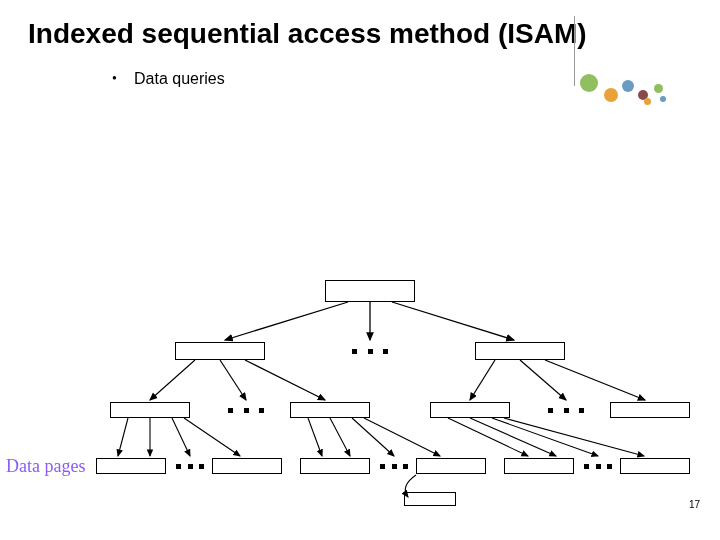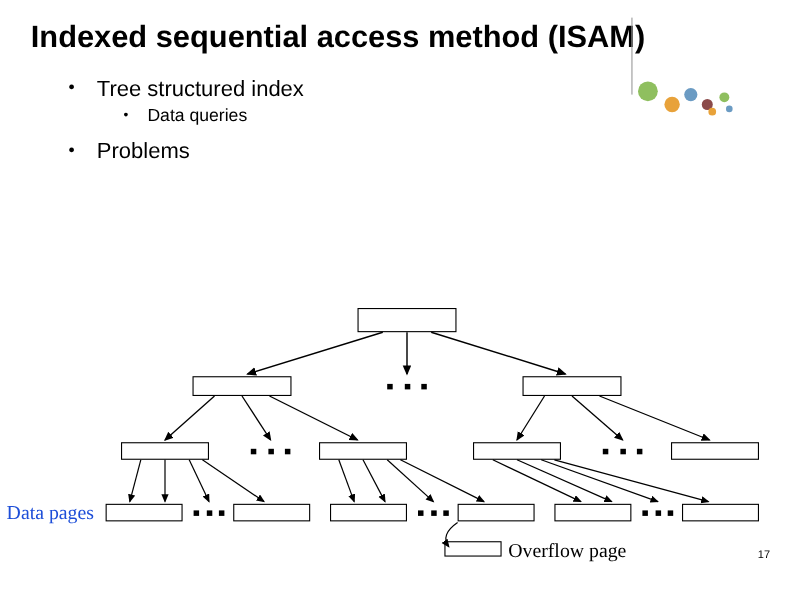--- a/index.html
+++ b/index.html
@@ -95,21 +95,21 @@
     justify-content: space-between;
     align-items: center;
   }
   .dots3 span {
     width: 5px; height: 5px; background: #000;
   }
   .data-label {
     position: absolute;
     font-family: "Times New Roman", serif;
     font-size: 18px;
-    color: #1d4ed8;
+    color: #8b5cf6;
   }
   .overflow-label {
     position: absolute;
     font-family: "Times New Roman", serif;
     font-size: 18px;
     color: #000;
   }
   .page-num {
     position: absolute;
     bottom: 30px;
@@ -135,24 +135,22 @@
   <div class="dot" style="width:18px;height:18px;background:#8fbf5f;left:6px;top:30px;"></div>
   <div class="dot" style="width:14px;height:14px;background:#e8a23a;left:30px;top:44px;"></div>
   <div class="dot" style="width:12px;height:12px;background:#6b9bc3;left:48px;top:36px;"></div>
   <div class="dot" style="width:10px;height:10px;background:#8b4a4a;left:64px;top:46px;"></div>
   <div class="dot" style="width:9px;height:9px;background:#8fbf5f;left:80px;top:40px;"></div>
   <div class="dot" style="width:7px;height:7px;background:#e8a23a;left:70px;top:54px;"></div>
   <div class="dot" style="width:6px;height:6px;background:#6b9bc3;left:86px;top:52px;"></div>
 </div>
 
 <div class="bullets">
-  <div class="b1">Tree structured index</div>
   <div class="b2">Data queries</div>
   <div class="gap"></div>
-  <div class="b1">Problems</div>
 </div>
 
 <div class="diagram">
 
   <div class="node" style="left:325px;top:0px;width:90px;height:22px;"></div>
 
   <div class="node" style="left:175px;top:62px;width:90px;height:18px;"></div>
   <div class="dots3" style="left:352px;top:66px;">
       <span></span>
       <span></span>
@@ -196,21 +194,20 @@
   <div class="dots3" style="left:584px;top:181px;width:28px;">
       <span></span>
       <span></span>
       <span></span>
     </div>
   <div class="node" style="left:620px;top:178px;width:70px;height:16px;"></div>
 
   <div class="node" style="left:404px;top:212px;width:52px;height:14px;"></div>
 
   <div class="data-label" style="left:6px;top:176px;">Data pages</div>
-  <div class="overflow-label" style="left:462px;top:210px;">Overflow page</div>
 
   <svg class="arrows">
     <defs>
       <marker id="ah" markerWidth="8" markerHeight="8" refX="6" refY="3" orient="auto">
         <path d="M0,0 L7,3 L0,6 Z" fill="#000"></path>
       </marker>
     </defs>
 
     <line x1="348" y1="22" x2="225" y2="60" stroke="#000" stroke-width="1.3" marker-end="url(#ah)"></line>
     <line x1="370" y1="22" x2="370" y2="60" stroke="#000" stroke-width="1.3" marker-end="url(#ah)"></line>

